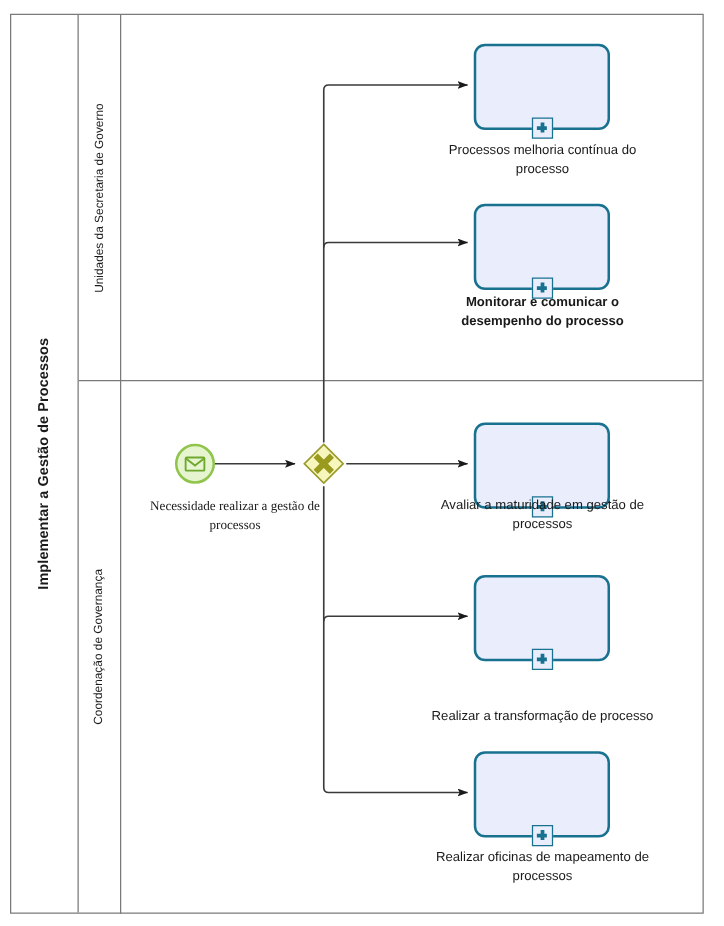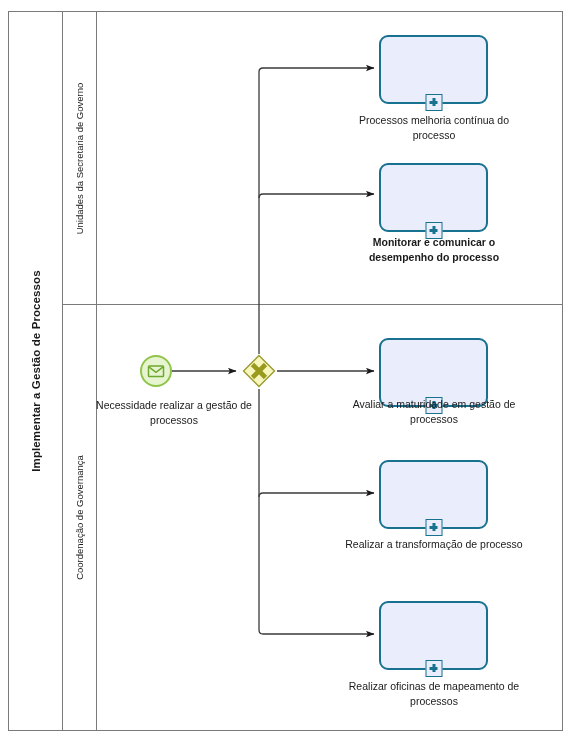--- a/index.html
+++ b/index.html
@@ -210,21 +210,21 @@
   </svg>
 
   <div class="shapes">
 
     <div class="start-event" style="left:140px; top:355px;">
       <svg width="28" height="28" viewBox="0 0 28 28">
         <rect x="6.5" y="9" width="15" height="10.5" rx="0.8" fill="#e6f5cf" stroke="#6fa82f" stroke-width="1.5"></rect>
         <path d="M6.5,9.6 L14,15.4 L21.5,9.6" fill="none" stroke="#6fa82f" stroke-width="1.5"></path>
       </svg>
     </div>
-    <div class="event-label" style="left:94px; top:398px;">Necessidade realizar a gestão de processos</div>
+    <div class="event-label" style="left:108px; top:398px;font-family:Liberation Serif, serif;">Necessidade realizar a gestão de processos</div>
 
     <div class="gateway" style="left:242px; top:354px;">
       <svg width="34" height="34" viewBox="0 0 34 34">
         <polygon points="17,1.5 32.5,17 17,32.5 1.5,17" fill="#f7f7bd" stroke="#9a9a2e" stroke-width="1.4"></polygon>
         <g stroke="#9a9a1f" stroke-width="4.6" stroke-linecap="butt">
           <line x1="10.5" y1="10.5" x2="23.5" y2="23.5"></line>
           <line x1="23.5" y1="10.5" x2="10.5" y2="23.5"></line>
         </g>
       </svg>
     </div>
@@ -240,21 +240,21 @@
     <div class="task-label" style="left:339px; top:235px; width:190px;font-weight:bold;">Monitorar e comunicar o desempenho do processo</div>
 
     <div class="task" style="left:379px; top:338px;">
       <div class="task-marker"></div>
     </div>
     <div class="task-label" style="left:339px; top:397px;">Avaliar a maturidade em gestão de processos</div>
 
     <div class="task" style="left:379px; top:460px;">
       <div class="task-marker"></div>
     </div>
-    <div class="task-label" style="left:339px; top:537px;">Realizar a transformação de processo</div>
+    <div class="task-label" style="left:339px; top:566px;">Realizar a transformação de processo</div>
 
     <div class="task" style="left:379px; top:601px;">
       <div class="task-marker"></div>
     </div>
     <div class="task-label" style="left:339px; top:679px;">Realizar oficinas de mapeamento de processos</div>
 
   </div>
 </div>
 
 </body></html>

